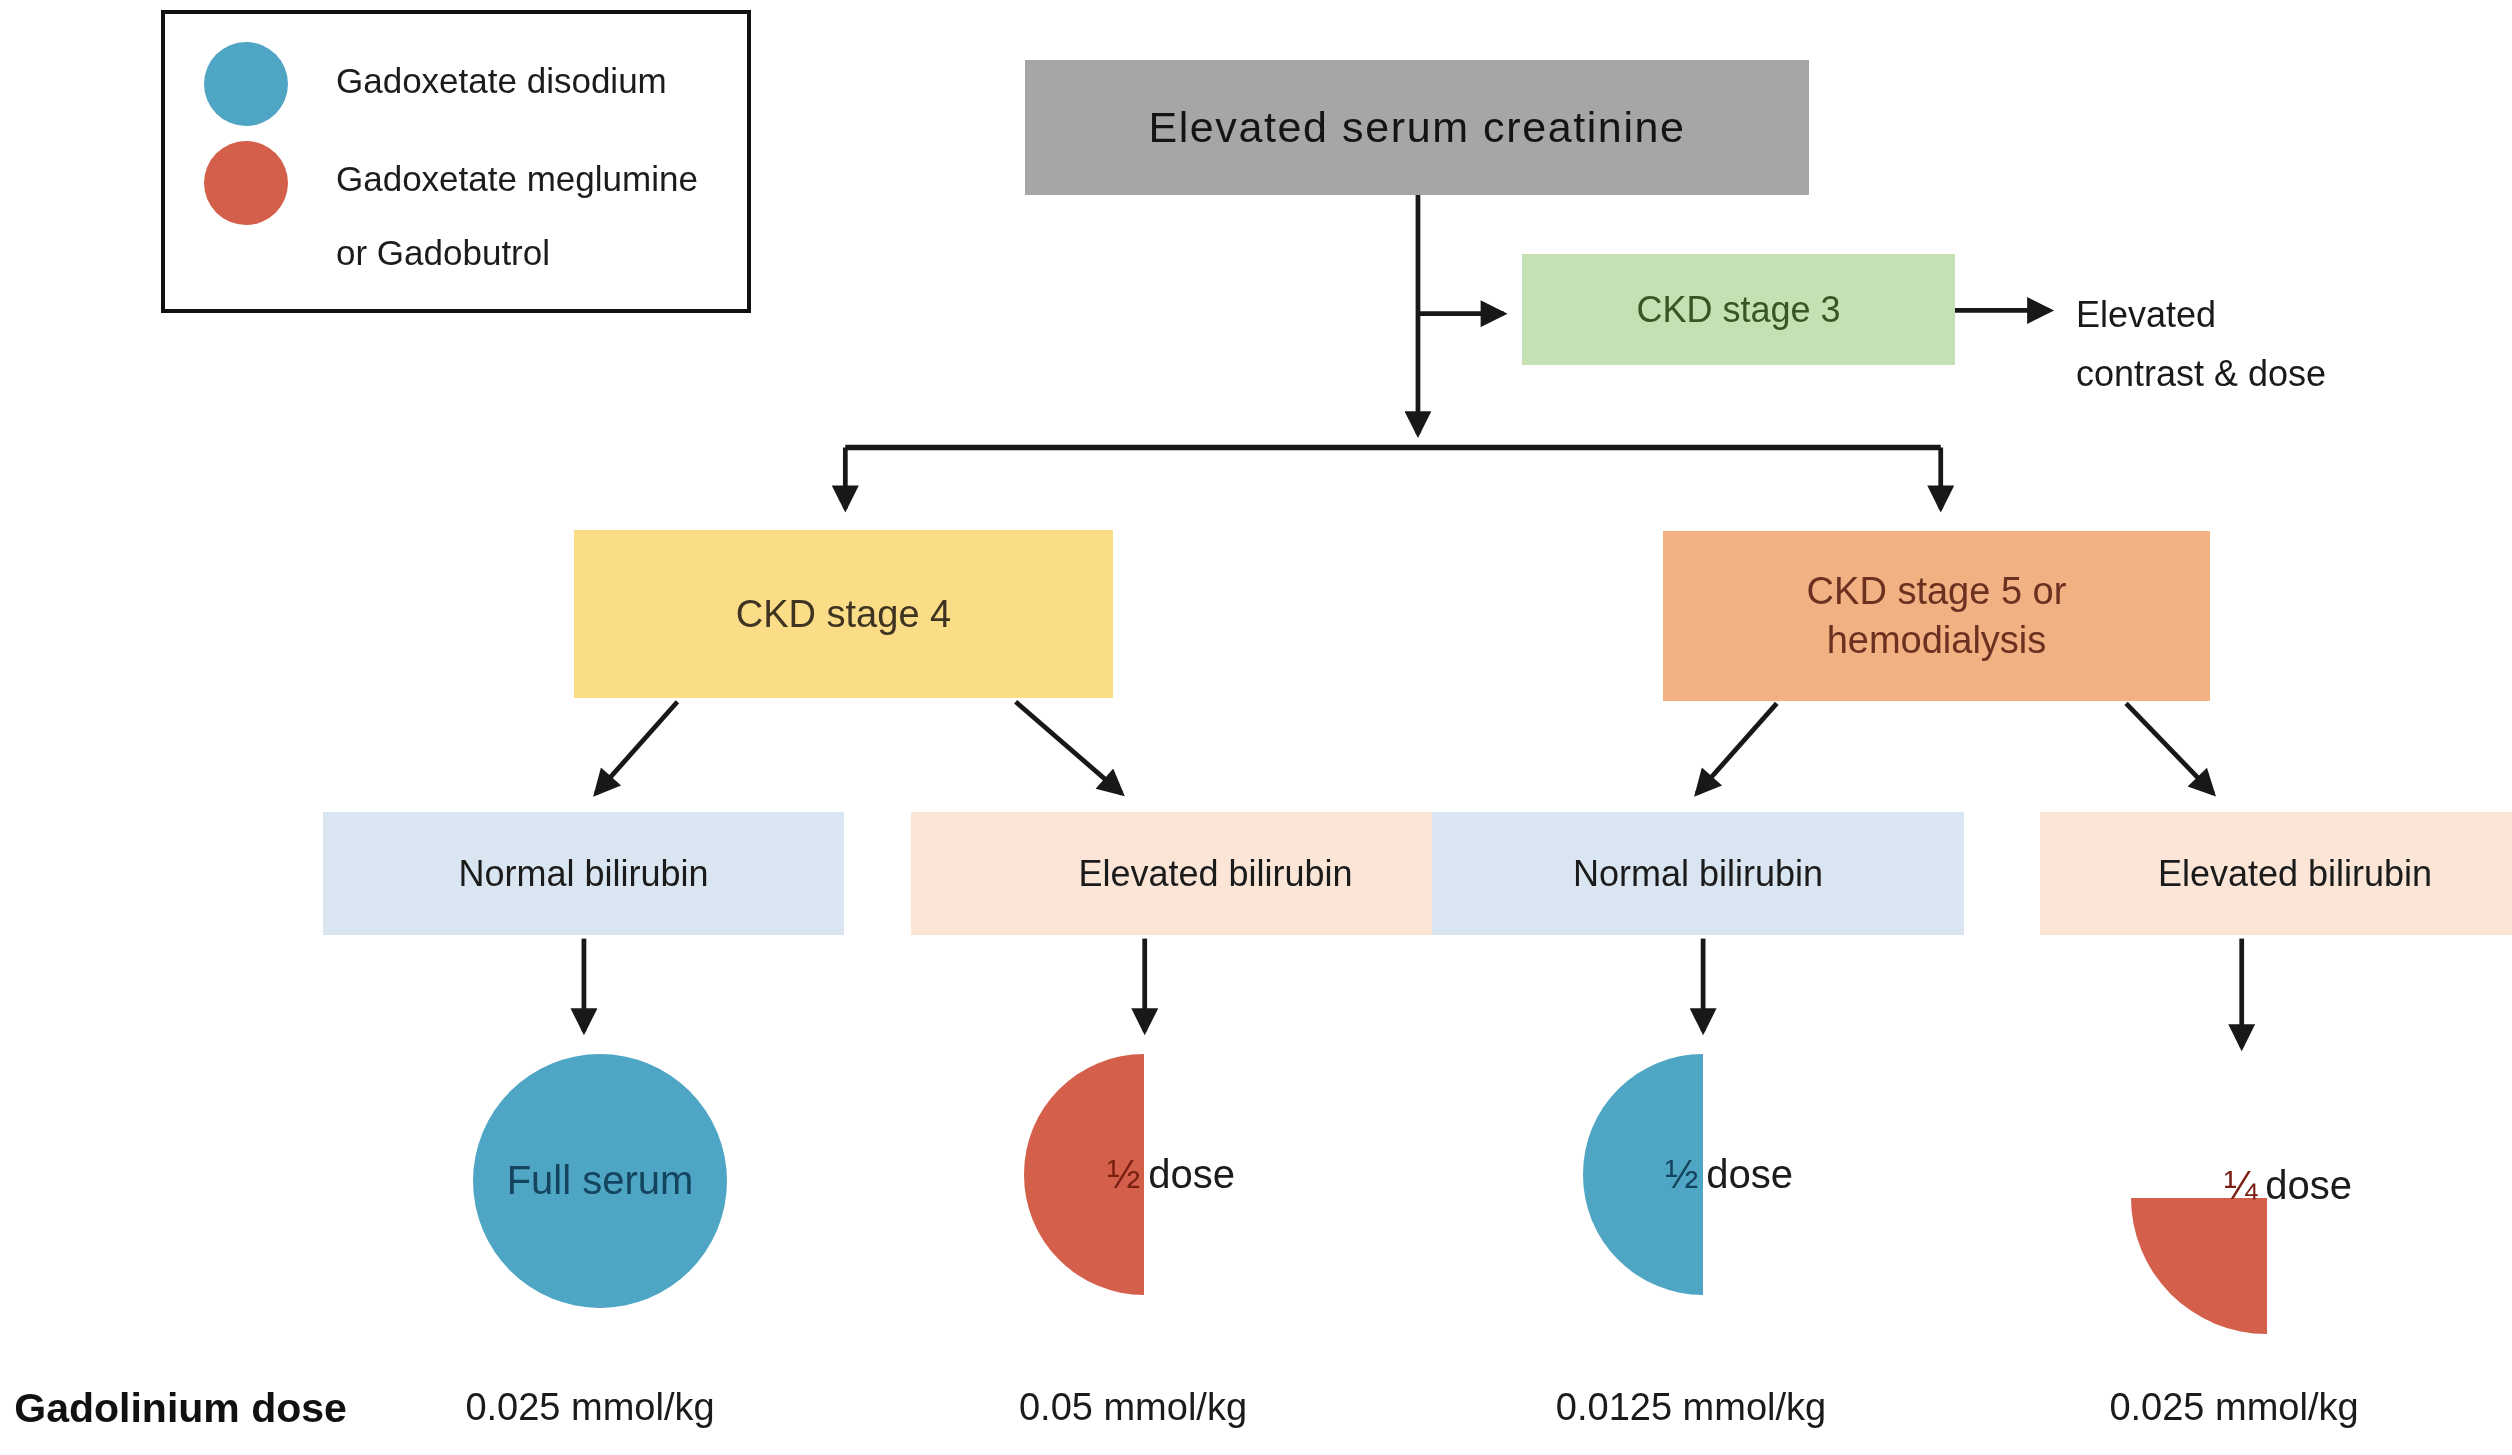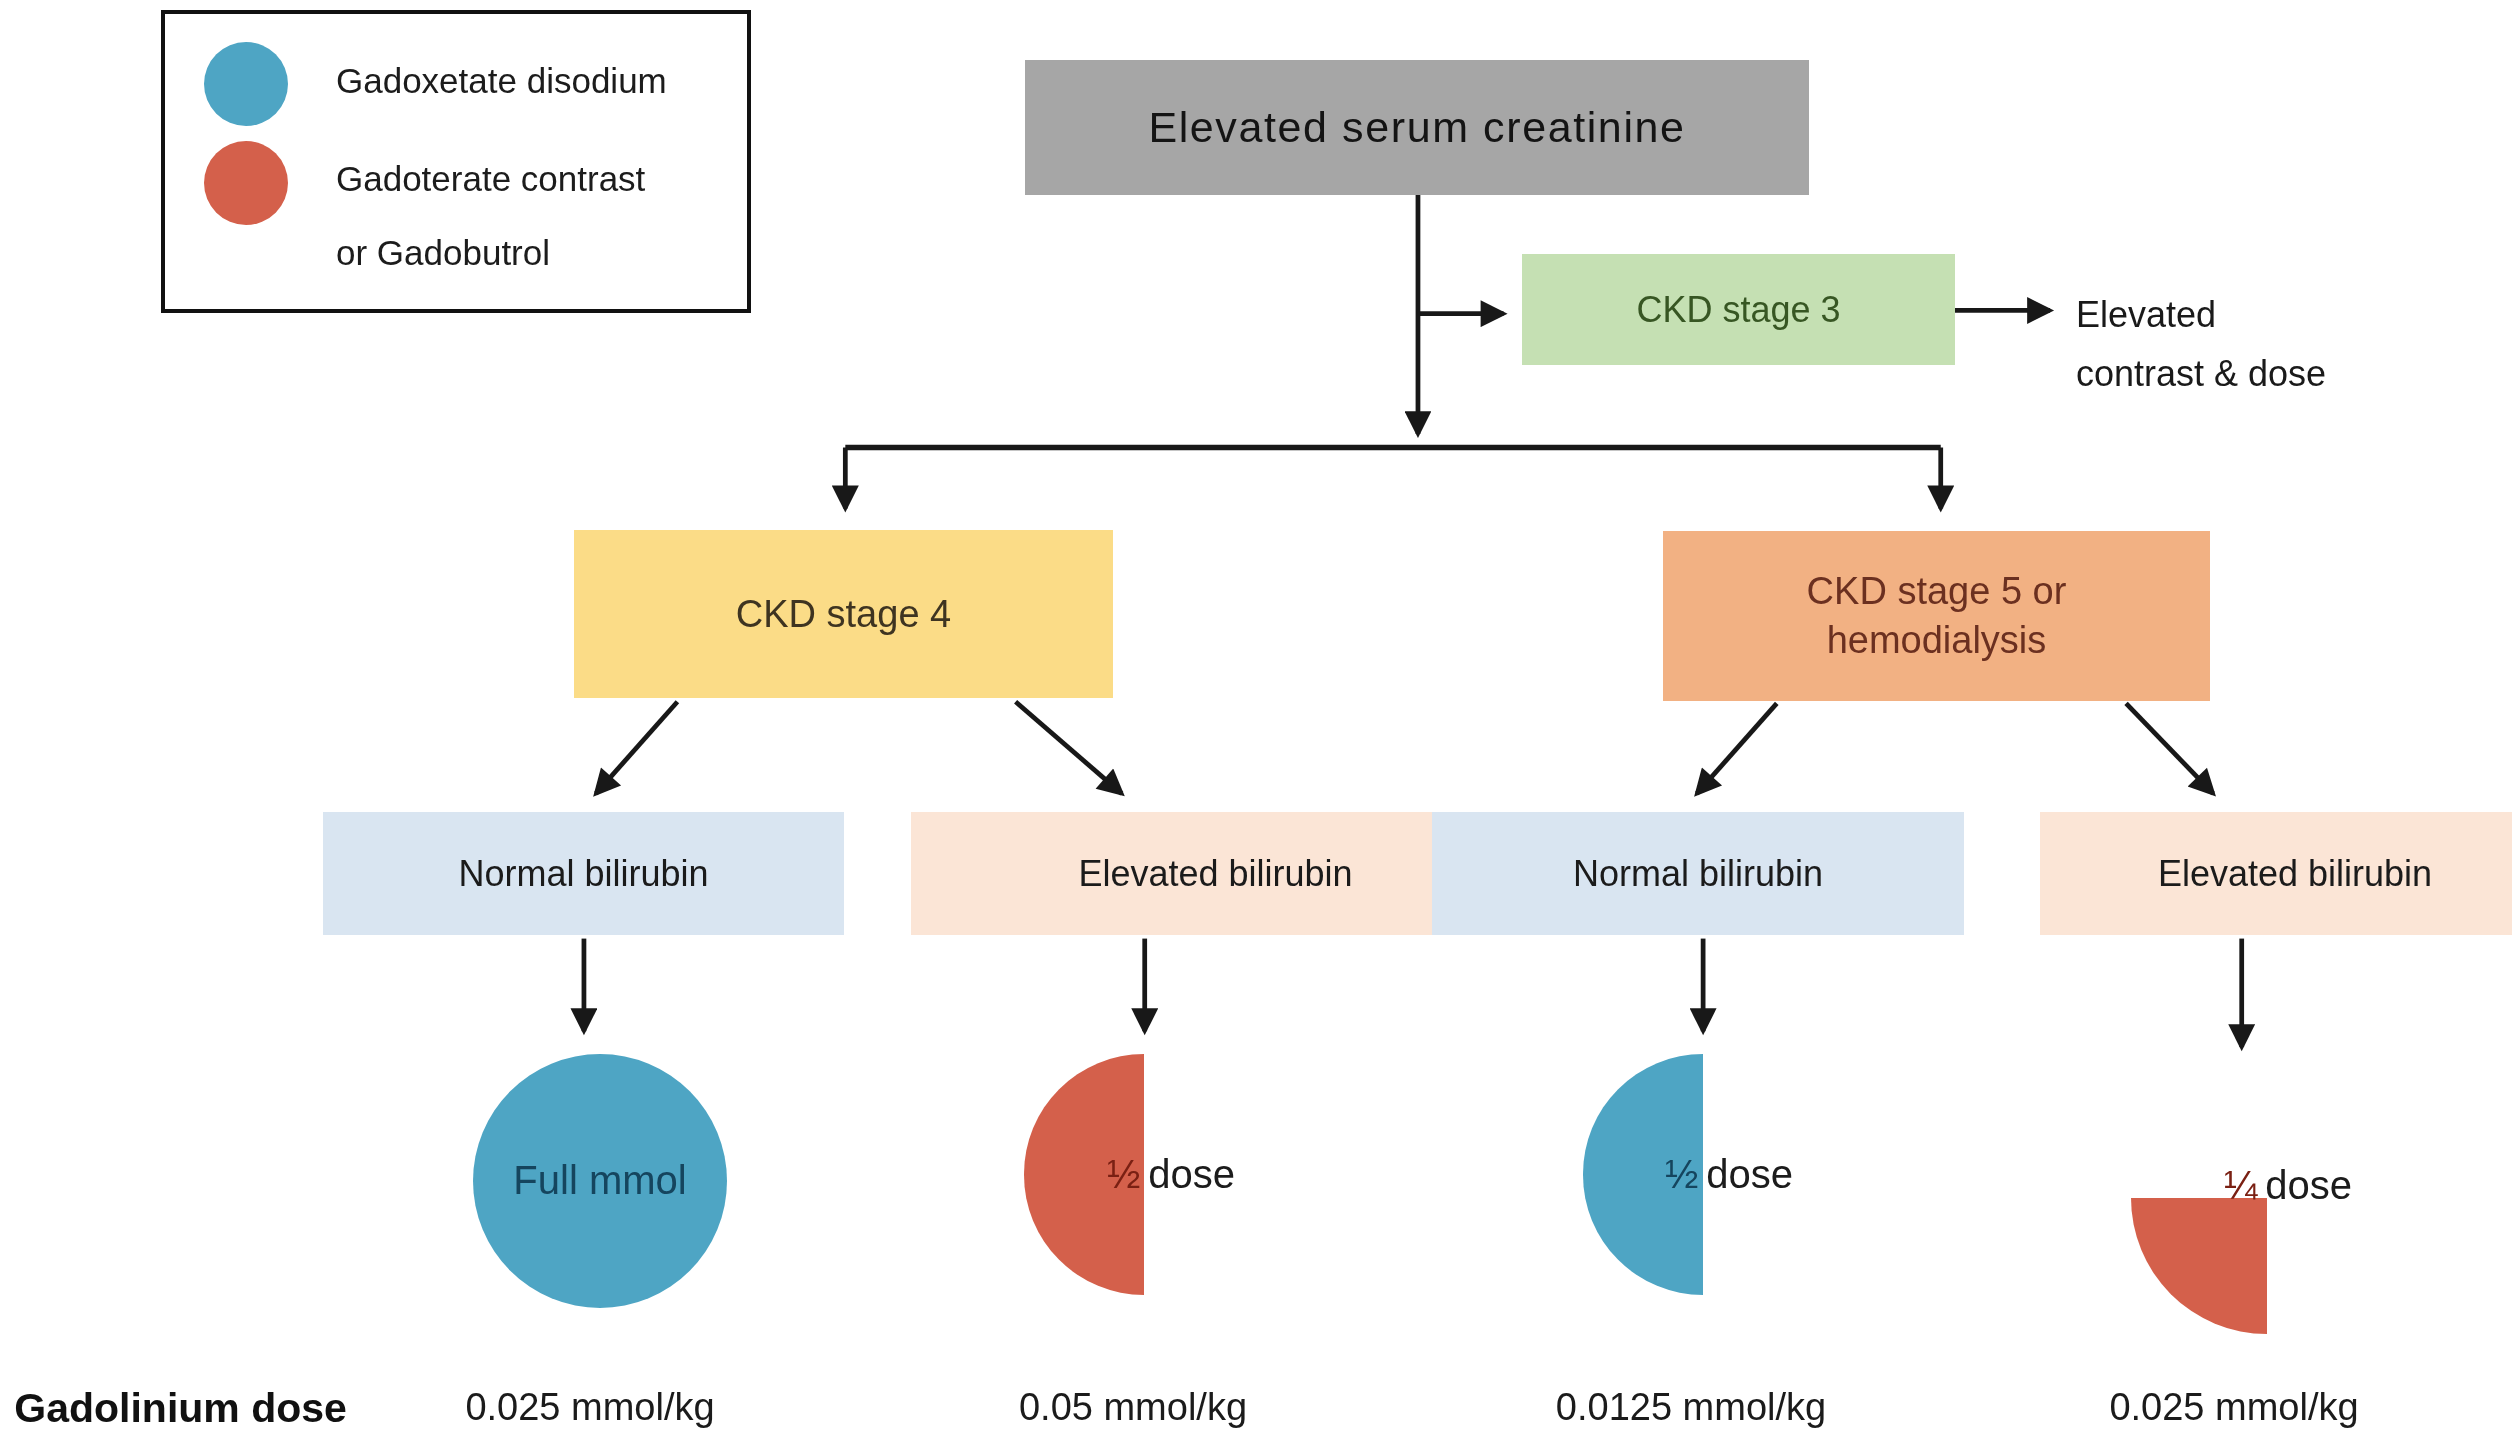--- a/index.html
+++ b/index.html
@@ -94,21 +94,21 @@
       <path d="M2150,1185 V1302" marker-end="url(#ah)"></path>
       <path d="M2830,1185 V1322" marker-end="url(#ah)"></path>
     </g>
   </svg>
 
   <div class="node legend-box">
     <div class="swatch swatch-blue abs" style="left:39px;top:28px;"></div>
     <div class="swatch swatch-red abs" style="left:39px;top:127px;"></div>
   </div>
   <div class="legend-label legend-l1">Gadoxetate disodium</div>
-  <div class="legend-label legend-l2">Gadoterate contrast</div>
+  <div class="legend-label legend-l2">Gadoxetate meglumine</div>
   <div class="legend-label legend-l3">or Gadobutrol</div>
 
   <div class="node node-root">
     <span>Elevated serum creatinine</span>
   </div>
 
   <div class="node node-ckd3">
     <span>CKD stage 3</span>
   </div>
 
@@ -139,21 +139,21 @@
   </div>
   <div class="node bili bili-3 bili-elevated">
     <span>Elevated bilirubin</span>
   </div>
 
   <div class="abs full-circle"></div>
   <div class="abs half-circle half-red"></div>
   <div class="abs half-circle half-blue"></div>
   <div class="abs quarter-circle"></div>
 
-  <div class="dose-text full-dose-label">Full mmol</div>
+  <div class="dose-text full-dose-label">Full serum</div>
   <div class="dose-text dose1-label">
     <span class="fraction frac-darkred">½</span><span>dose</span>
   </div>
   <div class="dose-text dose2-label">
     <span class="fraction frac-navy">½</span><span>dose</span>
   </div>
   <div class="dose-text dose3-label">
     <span class="fraction frac-darkred">¼</span><span>dose</span>
   </div>
 

